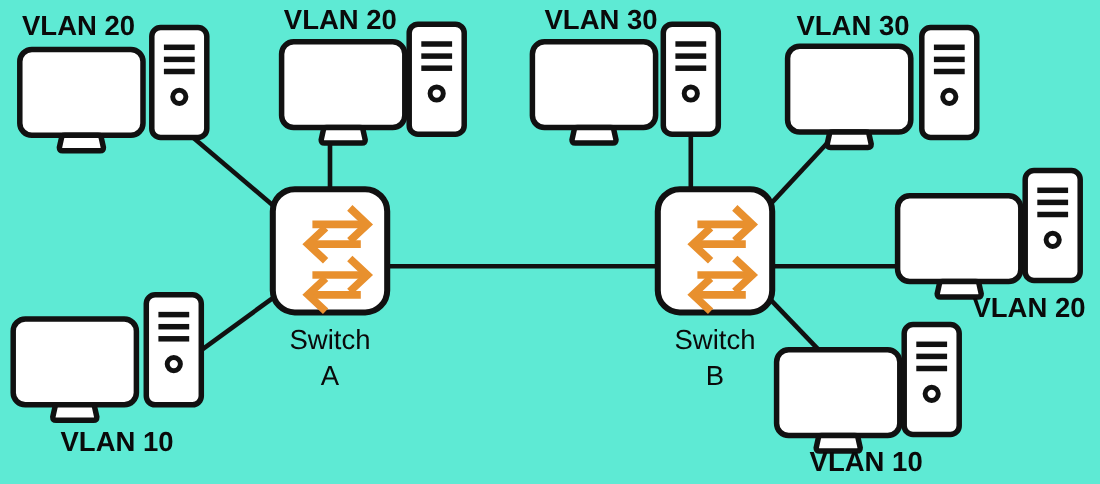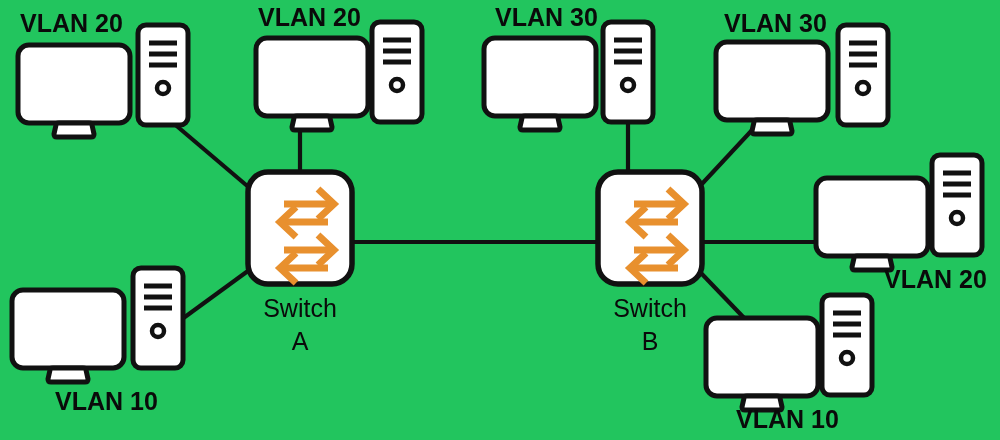--- a/index.html
+++ b/index.html
@@ -7,21 +7,21 @@
     padding: 0;
     background: #ffffff;
   }
   body {
     font-family: "Liberation Sans", sans-serif;
   }
   #canvas {
     position: relative;
     width: 1000px;
     height: 440px;
-    background: #22c55e;
+    background: #5eead4;
     overflow: hidden;
   }
   #diagram-svg {
     position: absolute;
     top: 0;
     left: 0;
     width: 1000px;
     height: 440px;
   }
   .net-label {

